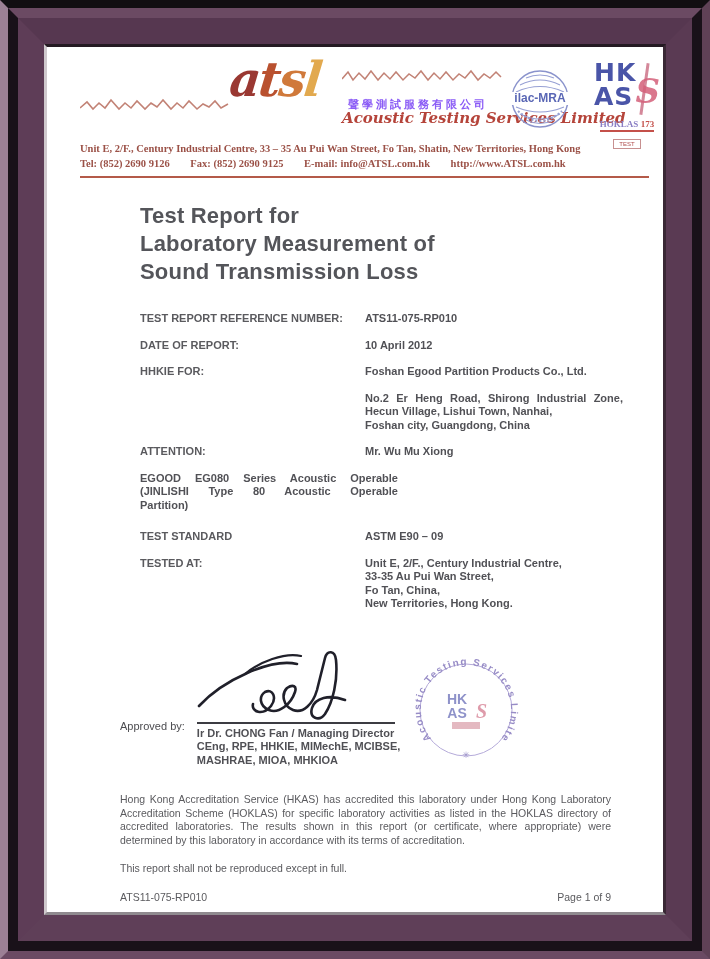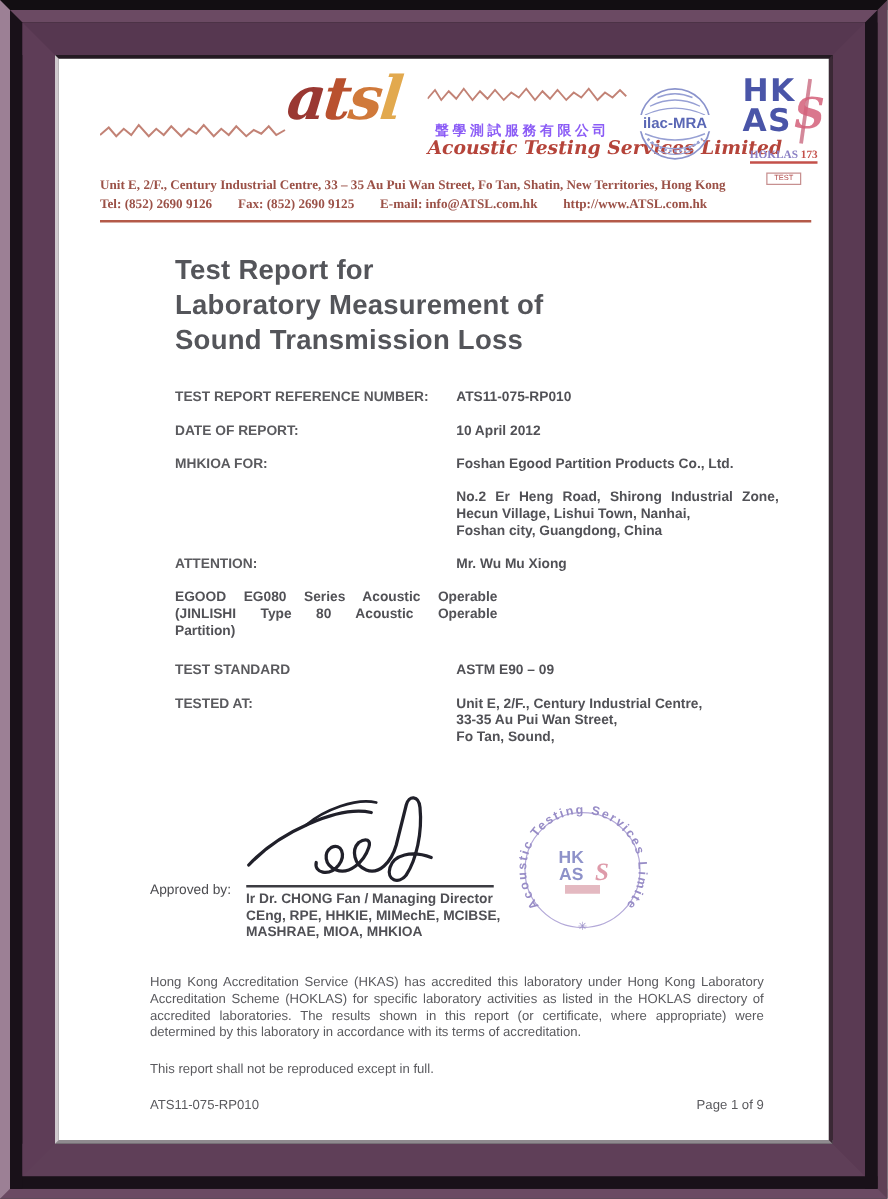--- a/index.html
+++ b/index.html
@@ -162,21 +162,21 @@
             <div class="flabel">TEST REPORT REFERENCE NUMBER:</div>
             <div class="fvalue">ATS11-075-RP010</div>
           </div>
 
           <div class="frow">
             <div class="flabel">DATE OF REPORT:</div>
             <div class="fvalue">10 April 2012</div>
           </div>
 
           <div class="frow">
-            <div class="flabel">MHKIOA FOR:</div>
+            <div class="flabel">HHKIE FOR:</div>
             <div class="fvalue">Foshan Egood Partition Products Co., Ltd.</div>
           </div>
 
           <div class="frow">
             <div class="flabel"></div>
             <div class="fvalue">
               <div class="just">No.2 Er Heng Road, Shirong Industrial Zone,</div>
               <div>Hecun Village, Lishui Town, Nanhai,</div>
               <div>Foshan city, Guangdong, China</div>
             </div>
@@ -198,21 +198,22 @@
           <div class="frow mt18">
             <div class="flabel">TEST STANDARD</div>
             <div class="fvalue">ASTM E90 – 09</div>
           </div>
 
           <div class="frow">
             <div class="flabel">TESTED AT:</div>
             <div class="fvalue">
               <div>Unit E, 2/F., Century Industrial Centre,</div>
               <div>33-35 Au Pui Wan Street,</div>
-              <div>Fo Tan, Sound,</div>
+              <div>Fo Tan, China,</div>
+              <div>New Territories, Hong Kong.</div>
             </div>
           </div>
         </div>
       </div>
 
       <div class="sig-section">
         <div class="sig-row">
           <div class="approved-label">Approved by:</div>
           <div class="sig-box">
             <svg class="sig-scribble" width="210" height="82" viewBox="0 0 210 82">

